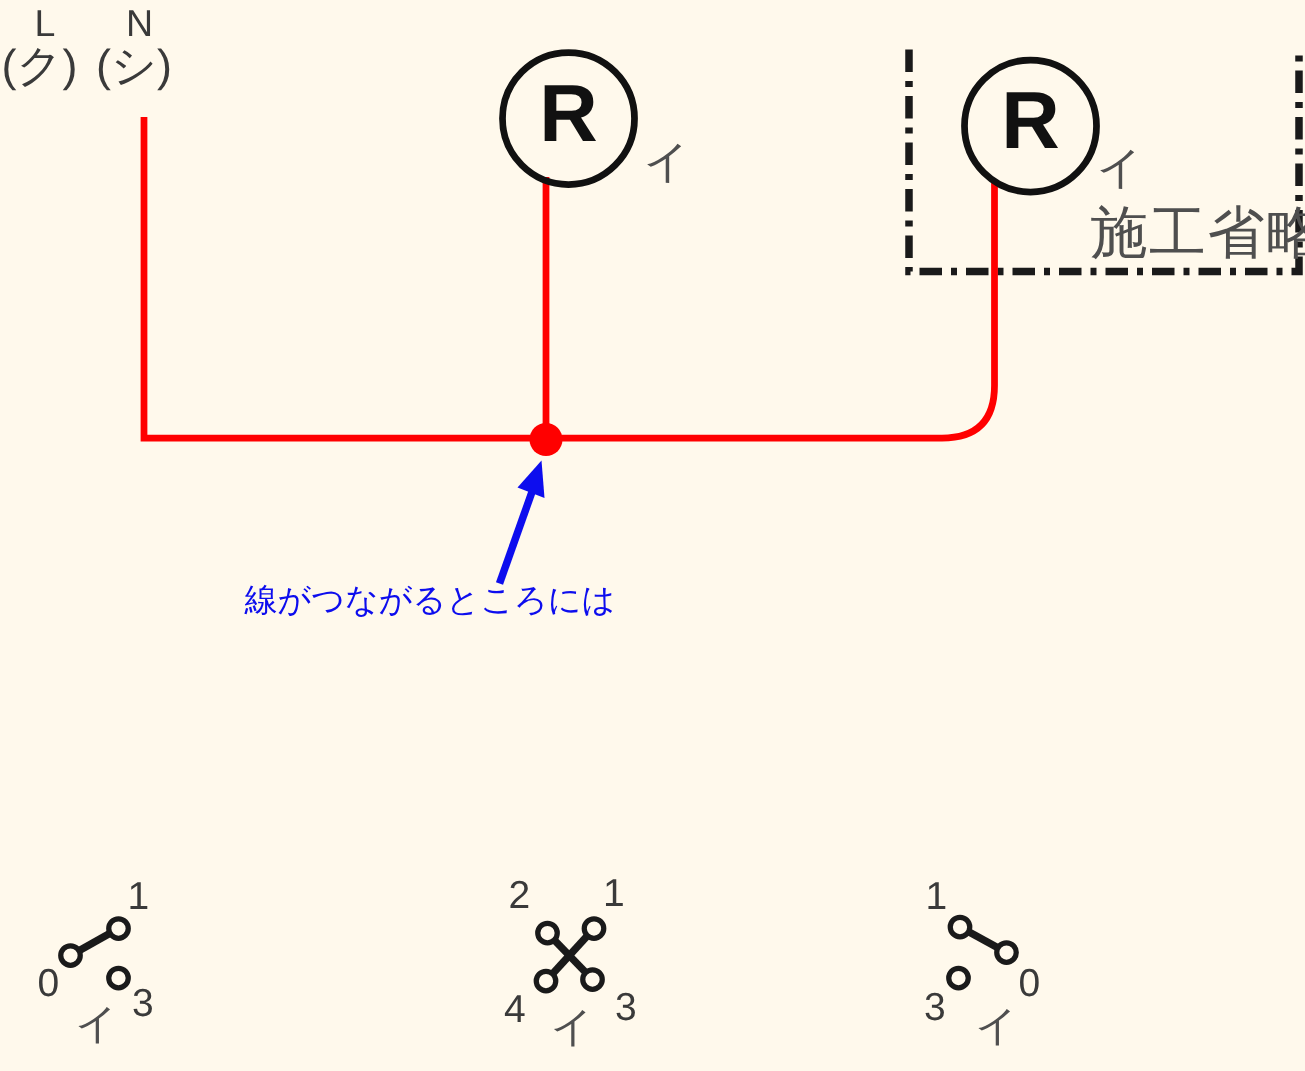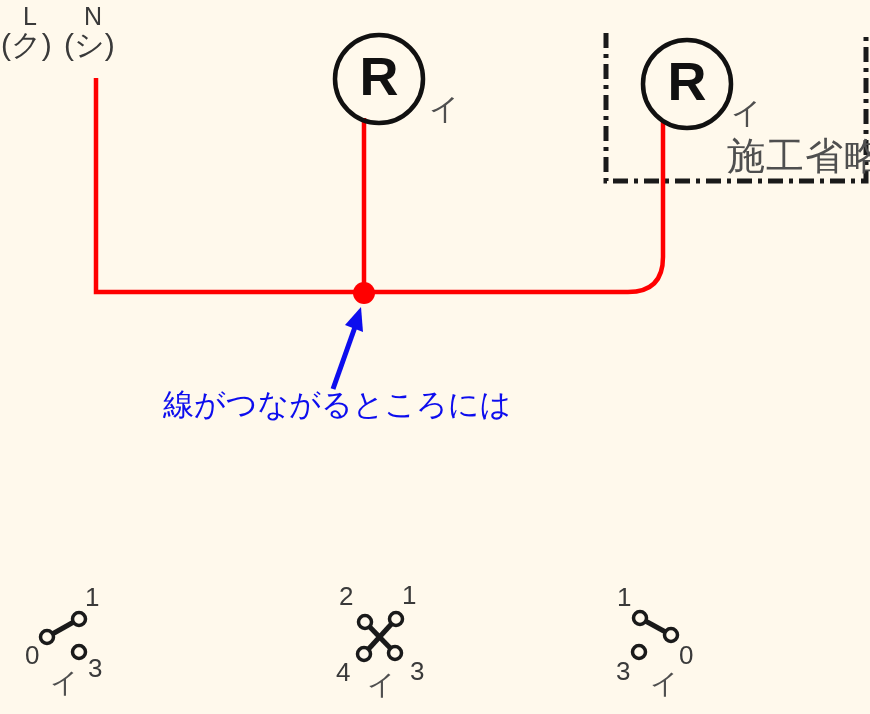--- a/index.html
+++ b/index.html
@@ -16,21 +16,21 @@
   .gray  { color:#4F4F4F; }
   .blue  { color:#0D0DEE; }
   .src-letter { font-size:25px; }
   .src-kana   { font-size:30px; }
   .lamp-letter {
     font-size:54px; font-weight:600; color:#111;
     transform:translate(-50%,-54%);
   }
   .lamp-sub { font-size:30px; }
   .omit-label { font-size:38px; letter-spacing:1px; }
-  .note { font-size:31px; }
+  .note { font-size:22px; }
   .term { font-size:26px; }
   .sw-sub { font-size:28px; }
 </style>
 </head>
 <body>
 
 <div id="canvas">
 
   <svg id="wiring-svg" width="870" height="714" viewBox="0 0 870 714">
 

